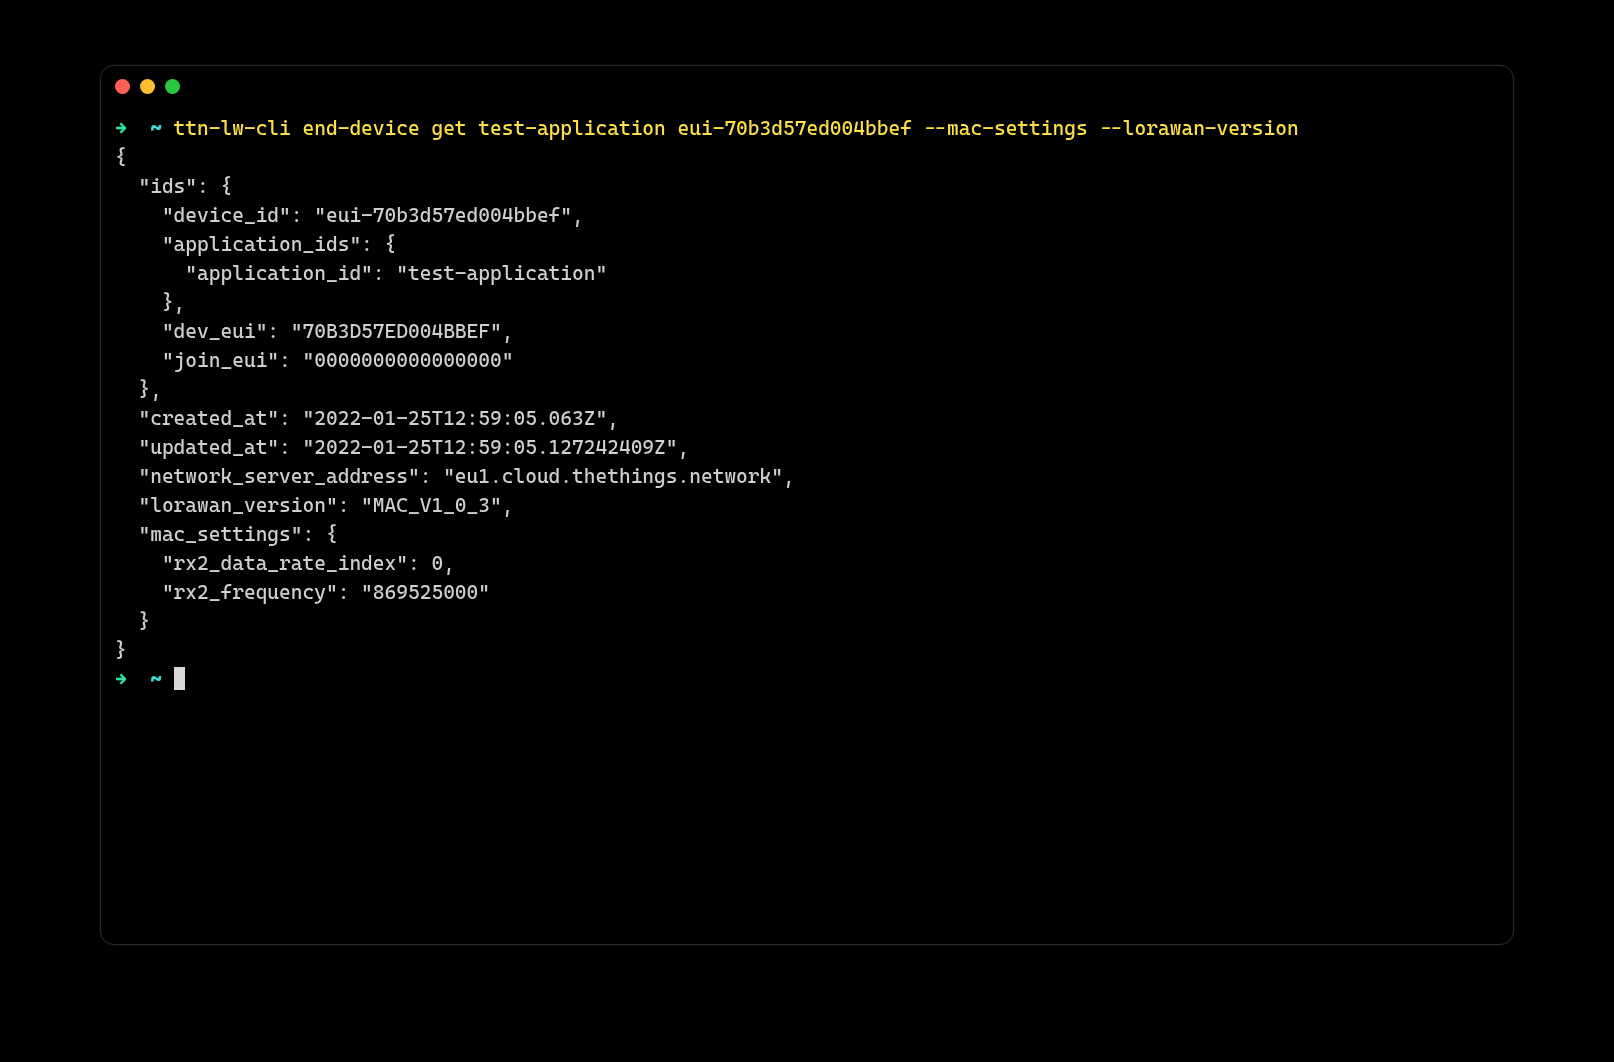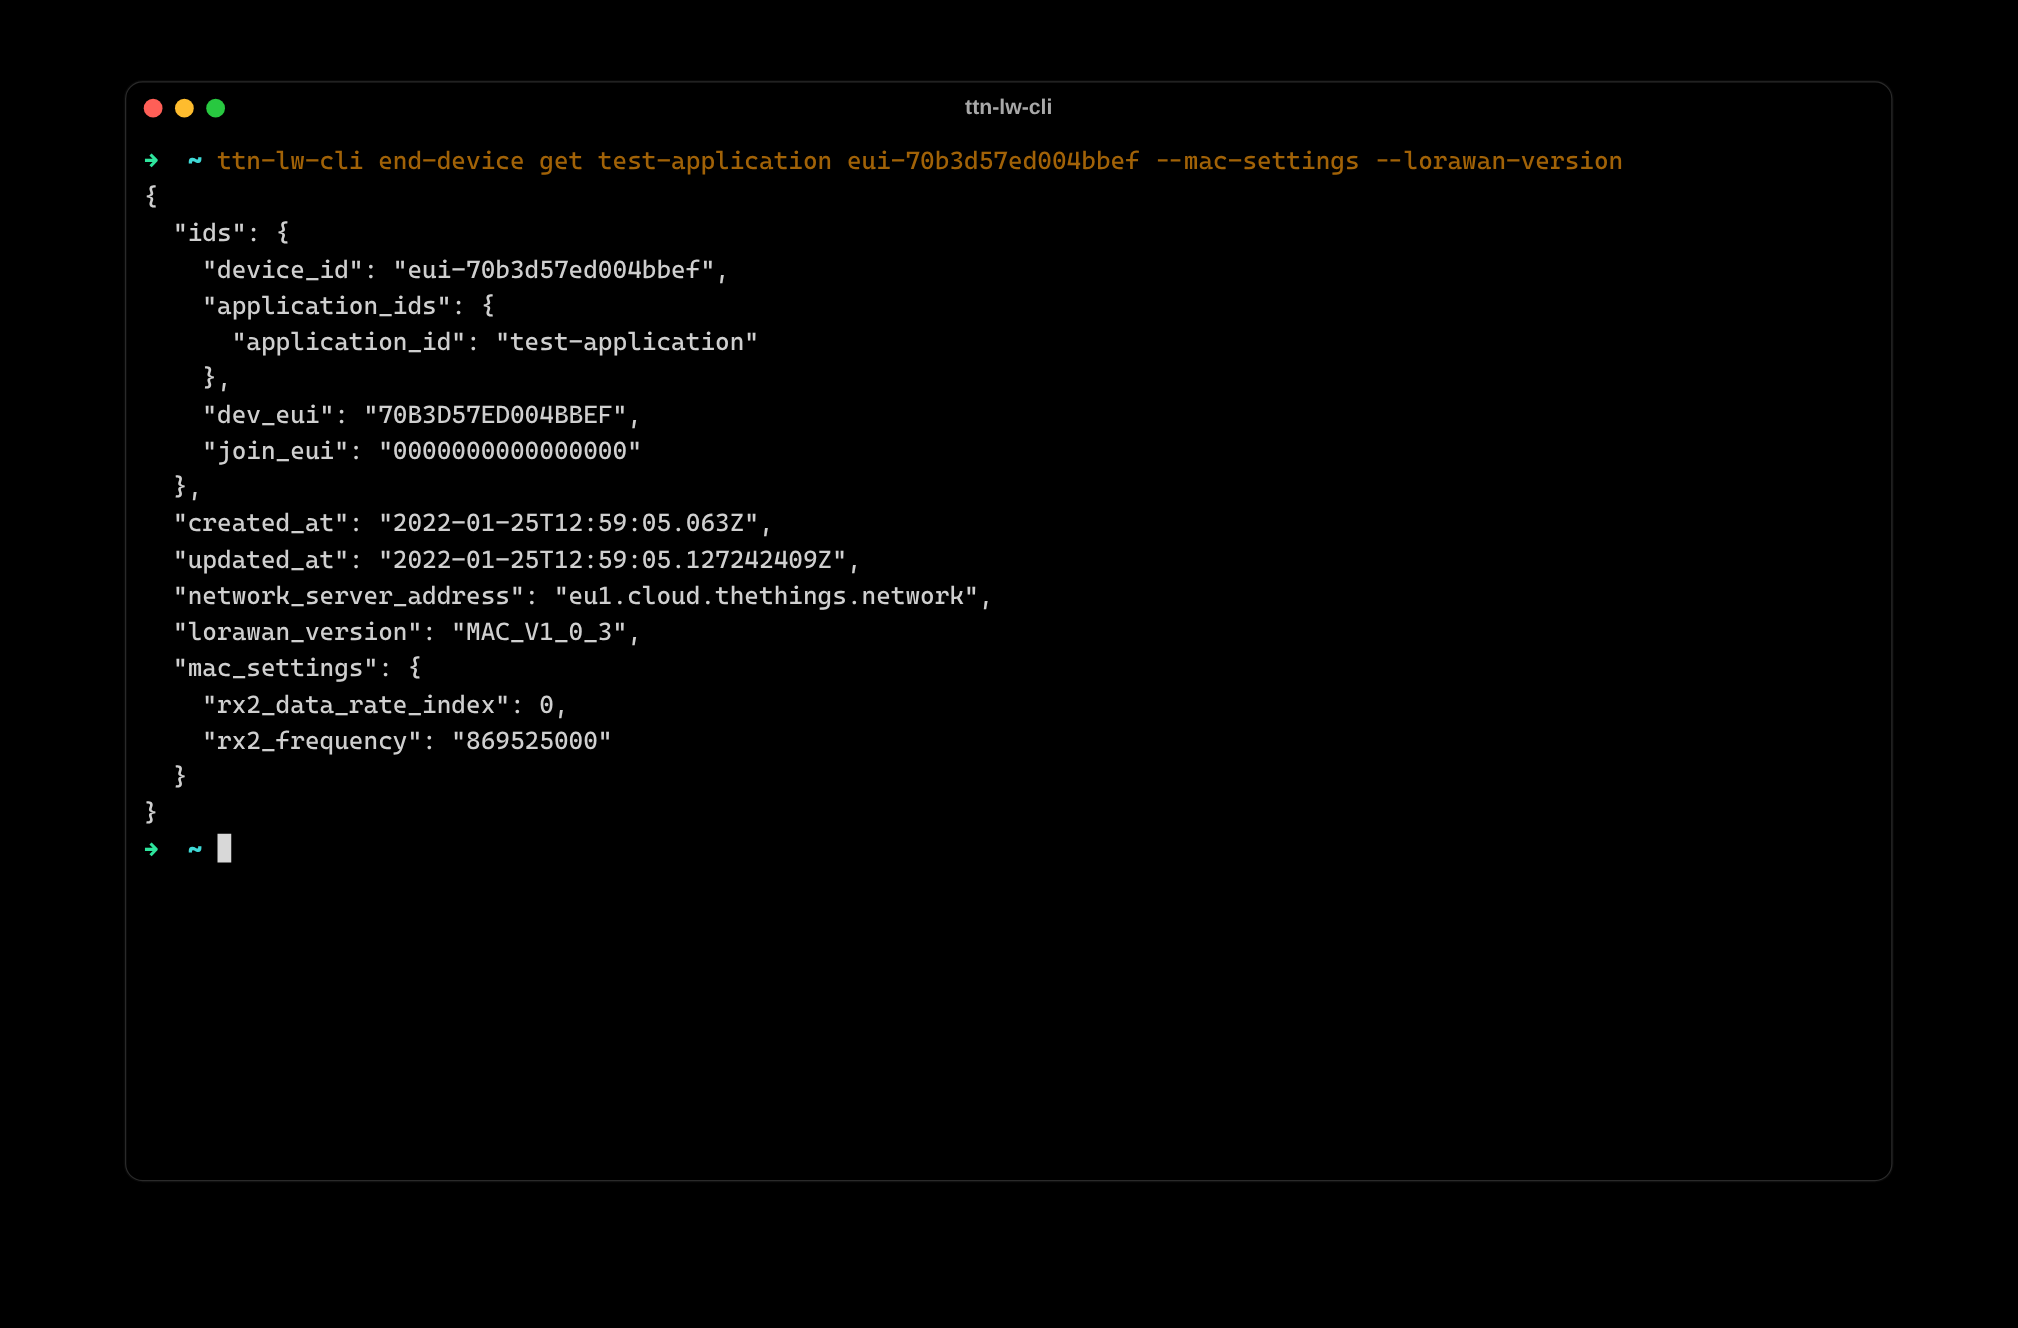--- a/index.html
+++ b/index.html
@@ -59,41 +59,40 @@
     padding: 8px 14px 14px 14px;
     font-family: "SF Mono", ui-monospace, Menlo, Monaco, "Cascadia Code", Consolas, monospace;
     font-size: 20px;
     line-height: 29px;
     color: #d0d0d0;
     white-space: pre;
     overflow: hidden;
   }
   .arrow { color: #2ee59d; font-weight: bold; }
   .tilde { color: #3fd9d6; font-weight: bold; }
-  .cmd   { color: #a16207; }
+  .cmd   { color: #fde047; }
   .out   { color: #cfcfcf; }
   .cursor {
     display: inline-block;
     width: 11px;
     height: 23px;
     background: #d8d8d8;
     vertical-align: -4px;
   }
 </style>
 </head>
 <body>
 
 <div class="terminal-window">
   <div class="titlebar">
     <div class="traffic-lights">
       <div class="dot red"></div>
       <div class="dot yellow"></div>
       <div class="dot green"></div>
     </div>
-    <div class="title">ttn-lw-cli</div>
   </div>
   <div class="terminal-body"><span class="arrow">→</span>  <span class="tilde">~</span> <span class="cmd">ttn-lw-cli end-device get test-application eui-70b3d57ed004bbef --mac-settings --lorawan-version</span>
 <span class="out">{</span>
 <span class="out">  "ids": {</span>
 <span class="out">    "device_id": "eui-70b3d57ed004bbef",</span>
 <span class="out">    "application_ids": {</span>
 <span class="out">      "application_id": "test-application"</span>
 <span class="out">    },</span>
 <span class="out">    "dev_eui": "70B3D57ED004BBEF",</span>
 <span class="out">    "join_eui": "0000000000000000"</span>

